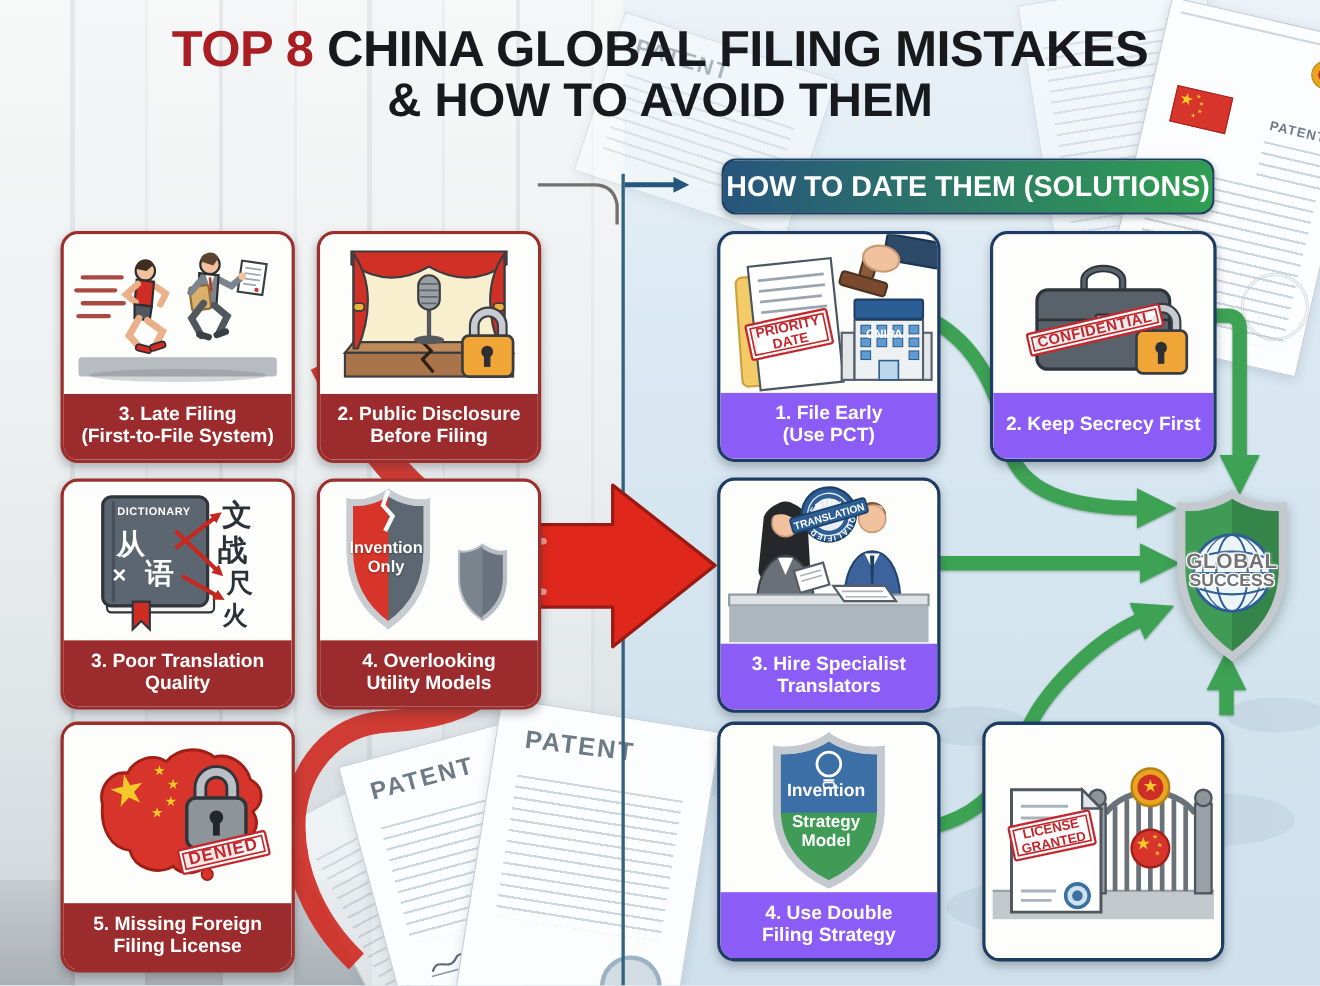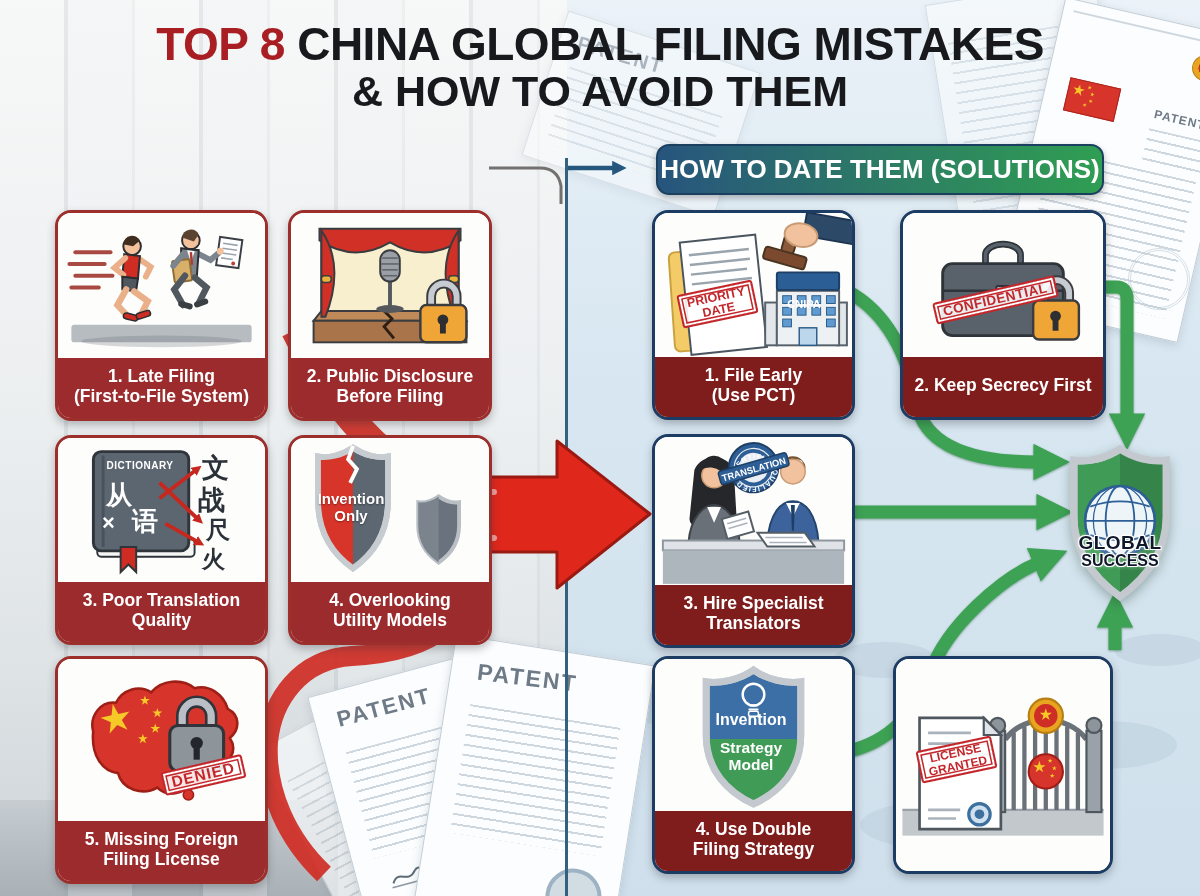--- a/index.html
+++ b/index.html
@@ -52,35 +52,35 @@
   .card{position:absolute;display:flex;flex-direction:column;border-radius:16px;
     background:#fcfcfa;box-shadow:0 4px 9px rgba(40,40,50,.30);z-index:10;overflow:hidden;}
   .card.m{border:3px solid #9c2f2b;}
   .card.s{border:3px solid #1d3c63;}
   .card-art{flex:1;position:relative;background:#fdfdfb;}
   .card-art > svg{position:absolute;inset:0;width:100%;height:100%;}
   .card-label{display:flex;align-items:center;justify-content:center;text-align:center;
     color:#fff;font-weight:bold;font-size:17.5px;line-height:1.14;white-space:pre-line;
     min-height:52px;padding:3px 4px 5px;}
   .m .card-label{background:#9c2b2d;}
-  .s .card-label{background:#7f1d1d;}
+  .s .card-label{background:#8b5cf6;}
 
   .ov{position:absolute;pointer-events:none;}
   .stamp{position:absolute;color:#c3272b;border:2.5px solid #c3272b;
     background:rgba(255,255,255,.88);
     box-shadow:inset 0 0 0 2px #fff,inset 0 0 0 3.5px #c3272b;
     font-weight:bold;text-align:center;line-height:1.05;white-space:pre-line;
     border-radius:3px;padding:2px 7px;}
   .char{position:absolute;font-weight:bold;}
 
   .gshield{position:absolute;left:1051px;top:443px;width:138px;height:166px;z-index:10;
     filter:drop-shadow(0 4px 6px rgba(30,60,40,.35));}
   .gshield-text{position:absolute;left:0;right:0;top:58px;text-align:center;
-    font-weight:bold;color:#0f172a;line-height:1.05;
-    text-shadow:-1px -1px 0 #fff,1px -1px 0 #fff,-1px 1px 0 #fff,1px 1px 0 #fff,0 0 4px #fff;margin-top:32px;}
+    font-weight:bold;color:#737373;line-height:1.05;
+    text-shadow:-1px -1px 0 #fff,1px -1px 0 #fff,-1px 1px 0 #fff,1px 1px 0 #fff,0 0 4px #fff;}
   .gshield-text .l1{font-size:19px;letter-spacing:.5px;}
   .gshield-text .l2{font-size:16px;}
 </style>
 </head>
 <body>
 
 <svg width="0" height="0" style="position:absolute">
   <defs>
     <polygon id="star5" points="0,-1 0.2245,-0.309 0.951,-0.309 0.3633,0.118 0.5878,0.809 0,0.382 -0.5878,0.809 -0.3633,0.118 -0.951,-0.309 -0.2245,-0.309"></polygon>
     <marker id="gah" viewBox="0 0 4 4" refX="0.5" refY="2" markerWidth="2.8" markerHeight="2.8" orient="auto">
@@ -242,21 +242,21 @@
           <line x1="30" y1="32" x2="31" y2="45" stroke="#b3382f" stroke-width="2.5"></line>
           <rect x="12" y="40" width="18" height="22" rx="2" fill="#d8b06a" stroke="#8f6c33" stroke-width="2" transform="rotate(-8 21 51)"></rect>
           <path d="M22,34 L12,46" stroke="#7c848d" stroke-width="6" stroke-linecap="round" fill="none"></path>
           <path d="M24,56 L13,70 L22,86" stroke="#50575e" stroke-width="6.5" stroke-linecap="round" fill="none"></path>
           <path d="M34,58 L46,68 L38,84" stroke="#50575e" stroke-width="6.5" stroke-linecap="round" fill="none"></path>
           <rect x="17" y="83" width="15" height="6" rx="3" fill="#3a3f44" transform="rotate(16 24 86)"></rect>
           <rect x="33" y="81" width="15" height="6" rx="3" fill="#3a3f44" transform="rotate(-20 40 84)"></rect>
         </g>
       </svg>
     </div>
-    <div class="card-label">1. Late Filing
+    <div class="card-label">3. Late Filing
 (First-to-File System)</div>
   </div>
 
   <div class="card m" style="left:288px;top:210px;width:198px;height:205px;">
     <div class="card-art">
       <svg viewBox="0 0 200 148">
         <rect x="30" y="18" width="140" height="92" fill="#f8efcf" stroke="#3a3c40" stroke-width="2"></rect>
         <polygon points="30,100 170,100 178,110 22,110" fill="#c08a58" stroke="#3a3c40" stroke-width="2"></polygon>
         <rect x="22" y="110" width="156" height="22" fill="#a9744a" stroke="#3a3c40" stroke-width="2"></rect>
         <polyline points="94,100 102,108 94,116 104,128" stroke="#2e1f14" stroke-width="3" fill="none"></polyline>

